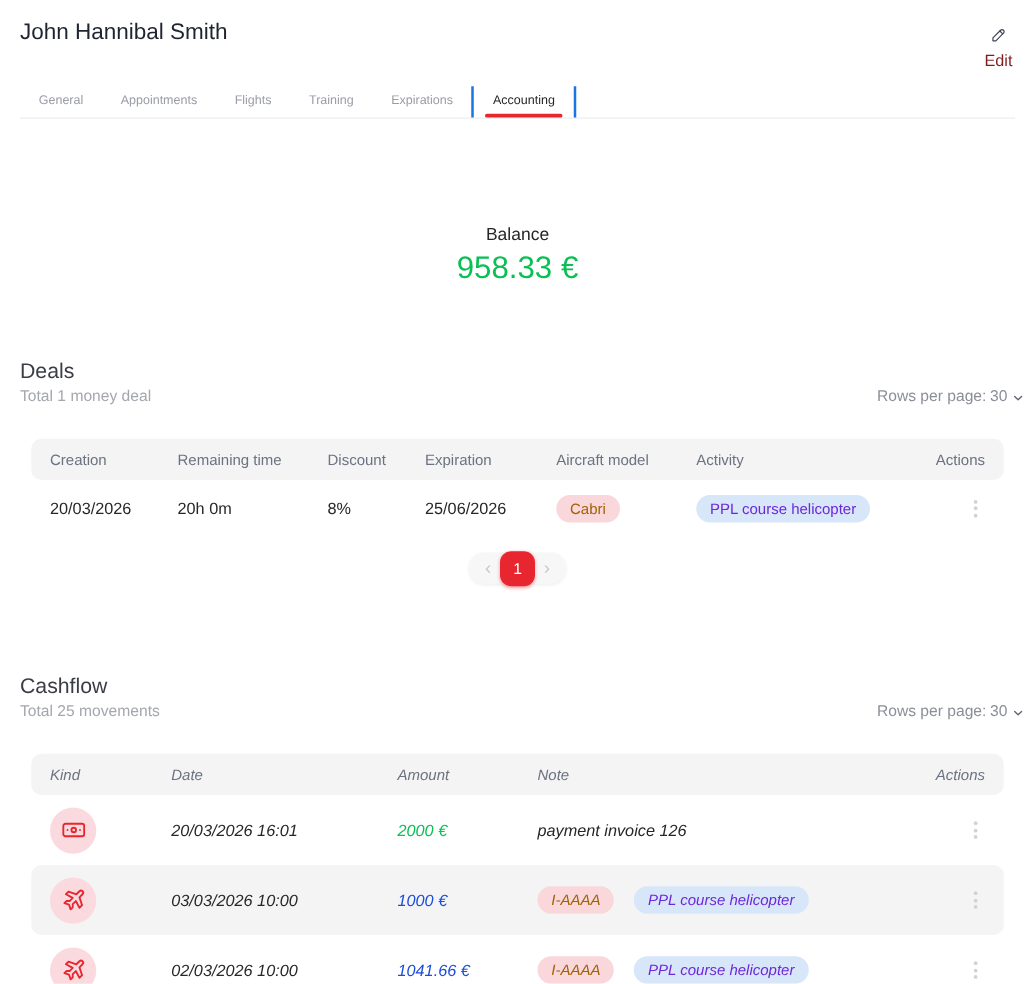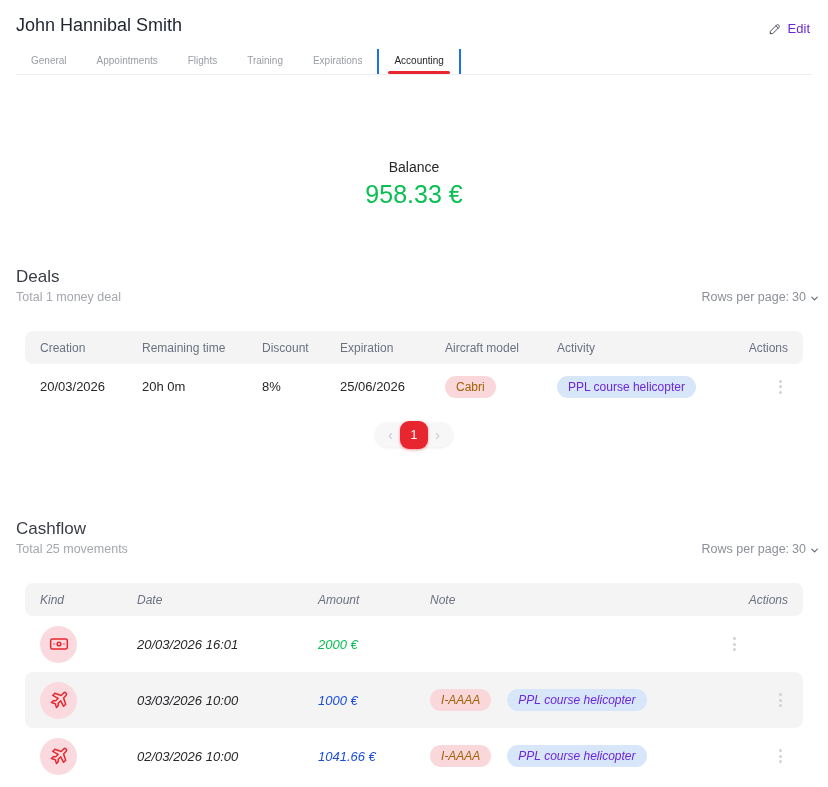--- a/index.html
+++ b/index.html
@@ -3,22 +3,22 @@
 <meta charset="utf-8">
 <style>
   * { margin:0; padding:0; box-sizing:border-box; }
   html,body { width:828px; height:787px; overflow:hidden; background:#fff;
     font-family:"Liberation Sans", sans-serif; color:#27272a; }
 
   
   .page-header { display:flex; justify-content:space-between; align-items:flex-start;
     padding:15px 18px 0 16px; }
   .page-title { font-size:18px; font-weight:500; color:#1f2430; }
-  .edit-btn { display:flex; align-items:center; gap:6px; font-size:13px; color:#6d28d9;
-    background:none; border:none; cursor:pointer; margin-top:6px; font-family:inherit; }
+  .edit-btn { display:flex; align-items:center; gap:6px; font-size:13px; color:#7f1d1d;
+    background:none; border:none; cursor:pointer; margin-top:6px; font-family:inherit;flex-direction:column; }
   .edit-btn svg { width:14px; height:14px; stroke:#3f4254; fill:none; stroke-width:1.6;
     stroke-linecap:round; stroke-linejoin:round; }
 
   
   .tabs { display:flex; margin:13px 16px 0 16px; border-bottom:1px solid #eceef0; }
   .tab { position:relative; padding:6px 15px 8px; font-size:10px; color:#9a9da6;
     cursor:pointer; background:none; border:none; font-family:inherit; }
   .tab.active { color:#27272a; border-left:2px solid #1b74e4; border-right:2px solid #1b74e4; }
   .tab.active::after { content:""; position:absolute; left:9px; right:9px; bottom:0;
     height:3px; border-radius:2px; background:#e8262f; }
@@ -188,20 +188,21 @@
         <svg viewBox="0 0 24 24">
           <rect x="2" y="6" width="20" height="12" rx="2"></rect>
               <circle cx="12" cy="12" r="2.2"></circle>
           <path d="M6 12h.01"></path>
               <path d="M18 12h.01"></path>
         </svg>
           </span>
         </div>
       <div>20/03/2026 16:01</div>
       <div class="amount-pos">2000 €</div>
+      <div>payment invoice 126</div>
       <button class="kebab td-actions">
           <i></i>
           <i></i>
           <i></i>
         </button>
     </div>
 
     <div class="cash-row grid-cash row-striped">
       <div>
           <span class="kind-circle">

